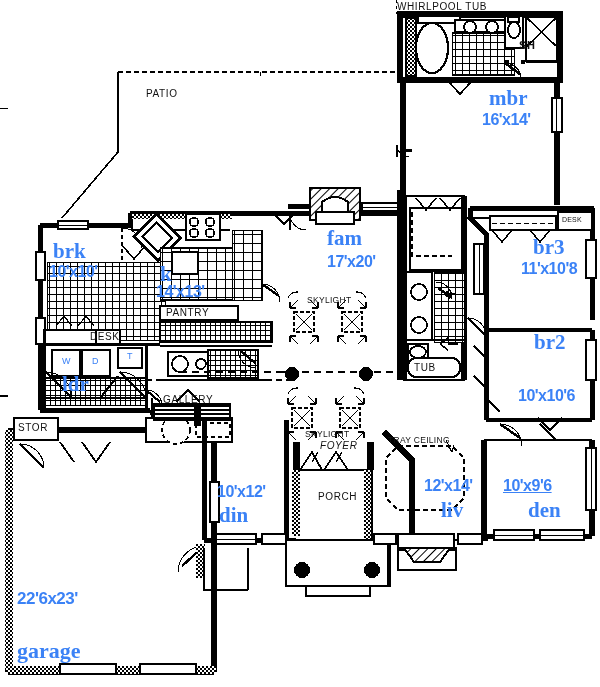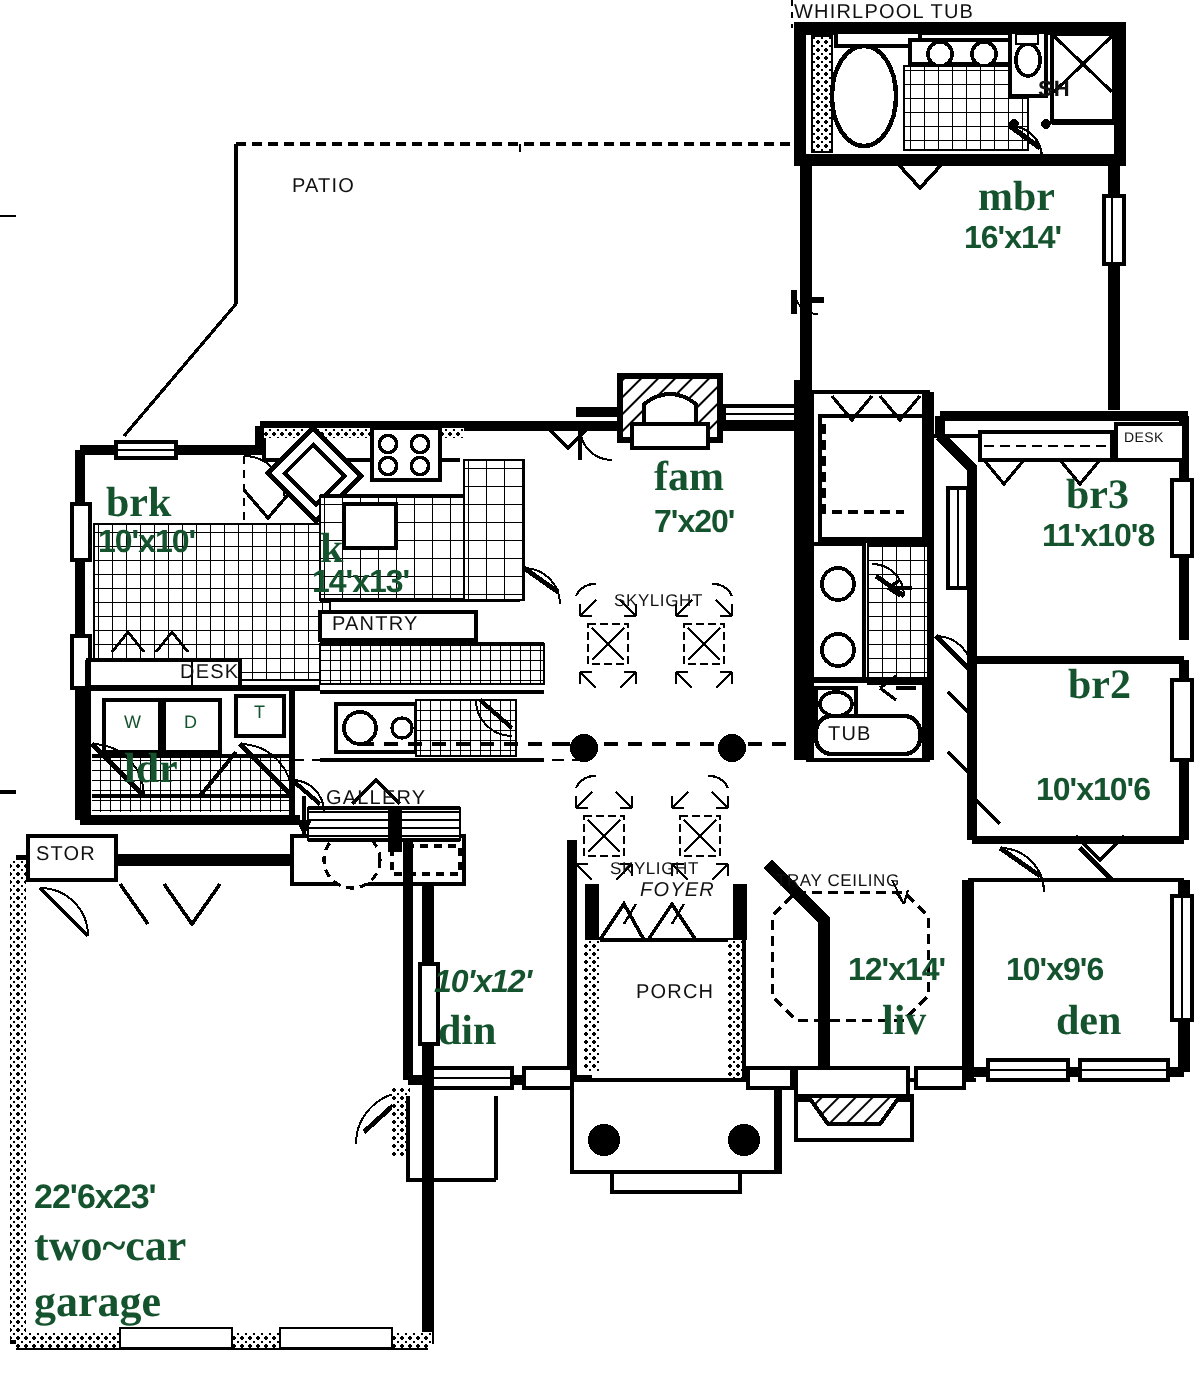--- a/index.html
+++ b/index.html
@@ -13,21 +13,21 @@
     height: 687px;
     background: #ffffff;
     overflow: hidden;
     font-family: "Liberation Serif", serif;
   }
   #plan svg { position: absolute; top: 0; left: 0; }
 
   
   .lbl {
     position: absolute;
-    color: #14532d;
+    color: #3b82f6;
     white-space: nowrap;
     line-height: 1.0;
   }
   
   .room-name {
     font-family: "Liberation Serif", serif;
     font-weight: bold;
     font-size: 21px;
     letter-spacing: 0px;
   }
@@ -530,48 +530,47 @@
   <div class="lbl boxtxt" style="left:92px; top:357px;">D</div>
   <div class="lbl boxtxt" style="left:127px; top:352px;">T</div>
 
   <div class="lbl room-name" style="left:62px; top:374px;">ldr</div>
 
   <div class="lbl anno" style="left:18px; top:423px;">STOR</div>
 
   <div class="lbl anno" style="left:163px; top:395px;">GALLERY</div>
 
   <div class="lbl room-name" style="left:327px; top:228px;">fam</div>
-  <div class="lbl room-dim" style="left:327px; top:254px;">7'x20'</div>
+  <div class="lbl room-dim" style="left:327px; top:254px;">17'x20'</div>
 
   <div class="lbl anno tiny" style="left:307px; top:296px;">SKYLIGHT</div>
 
   <div class="lbl anno tiny" style="left:305px; top:430px;">SKYLIGHT</div>
 
   <div class="lbl anno" style="left:414px; top:363px; font-size:10px;">TUB</div>
 
   <div class="lbl anno mini" style="left:562px; top:216px;">DESK</div>
 
   <div class="lbl room-name" style="left:533px; top:237px;">br3</div>
   <div class="lbl room-dim" style="left:521px; top:261px;">11'x10'8</div>
 
   <div class="lbl room-name" style="left:534px; top:332px;text-align:right;">br2</div>
   <div class="lbl room-dim" style="left:518px; top:356px;margin-top:32px;">10'x10'6</div>
 
   <div class="lbl anno" style="left:320px; top:441px;font-style:italic;">FOYER</div>
 
   <div class="lbl anno" style="left:318px; top:492px;">PORCH</div>
 
-  <div class="lbl room-dim" style="left:217px; top:484px;font-style:italic;">10'x12'</div>
+  <div class="lbl room-dim" style="left:217px; top:484px;">10'x12'</div>
   <div class="lbl room-name" style="left:219px; top:505px;">din</div>
 
   <div class="lbl anno tiny" style="left:388px; top:436px;">TRAY CEILING</div>
 
   <div class="lbl room-dim" style="left:424px; top:478px;">12'x14'</div>
   <div class="lbl room-name" style="left:441px; top:500px;">liv</div>
 
-  <div class="lbl room-dim" style="left:503px; top:478px;">10'x9'6</div>
+  <div class="lbl room-dim" style="left:503px; top:478px;text-decoration:underline;">10'x9'6</div>
   <div class="lbl room-name" style="left:517px; top:500px;margin-left:11px;">den</div>
 
   <div class="lbl garage-dim" style="left:17px; top:590px;">22'6x23'</div>
-  <div class="lbl garage-txt" style="left:17px; top:612px;">two~car</div>
   <div class="lbl garage-txt" style="left:17px; top:640px;">garage</div>
 
 </div>
 
 </body></html>

